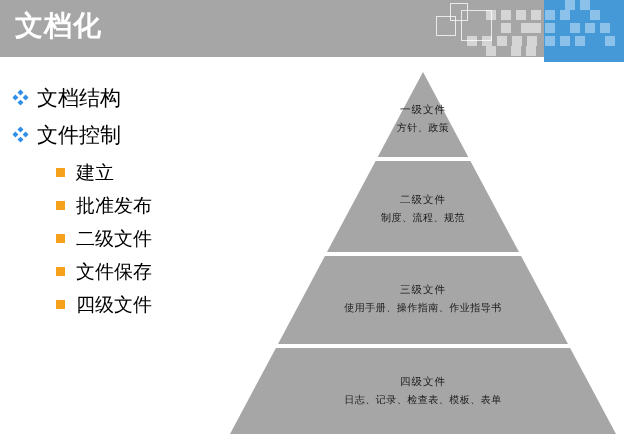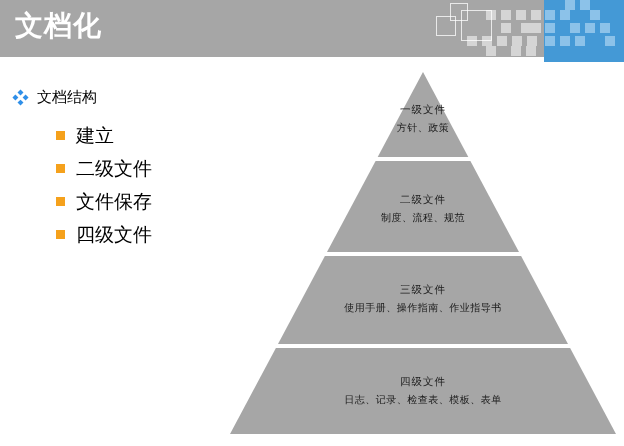--- a/index.html
+++ b/index.html
@@ -21,21 +21,21 @@
     background:var(--accent-blue,#4499d6);
   }
   .decor-sq{position:absolute;width:10px;height:10px;}
   .decor-sq.gray{background:var(--gray-square,#d5d5d5);}
   .decor-sq.blue{background:var(--light-blue-square,#8cc2e9);}
   .decor-outline{
     position:absolute;border:1.5px solid rgba(255,255,255,0.75);background:transparent;
   }
   
   .outline{position:absolute;left:12px;top:79px;width:250px;color:var(--body-text,#000);}
-  .main-item{display:flex;align-items:center;height:37px;gap:8px;font-size:15px;}
+  .main-item{display:flex;align-items:center;height:37px;gap:8px;font-size:21px;}
   .diamond-bullet{display:inline-flex;width:17px;height:17px;flex:0 0 17px;}
   .sub-list{list-style:none;margin:3px 0 0 0;padding:0 0 0 44px;}
   .sub-list li{display:flex;align-items:center;height:33px;gap:11px;font-size:19px;}
   .sq-bullet{display:inline-block;width:9px;height:9px;flex:0 0 9px;
     background:var(--bullet-orange,#f5a11c);}
   
   .pyramid-svg{position:absolute;left:0;top:0;width:624px;height:446px;}
   .pyramid-svg polygon{fill:var(--pyramid-gray,#a6a6a6);}
   .pyr-title{font-size:10.5px;letter-spacing:1px;fill:#1a1a1a;
     font-family:"Liberation Sans","DejaVu Sans",sans-serif;}
@@ -94,24 +94,41 @@
           <g fill="var(--bullet-blue,#2f8fe8)">
             <polygon points="10,0.5 13.5,4 10,7.5 6.5,4"></polygon>
             <polygon points="4,6.5 7.5,10 4,13.5 0.5,10"></polygon>
             <polygon points="16,6.5 19.5,10 16,13.5 12.5,10"></polygon>
             <polygon points="10,12.5 13.5,16 10,19.5 6.5,16"></polygon>
           </g>
         </svg>
       </span>
       <span>文档结构</span>
     </div>
+    <div class="main-item">
+      <span class="diamond-bullet">
+        <svg viewBox="0 0 20 20" width="17" height="17">
+          <g fill="var(--bullet-blue,#2f8fe8)">
+            <polygon points="10,0.5 13.5,4 10,7.5 6.5,4"></polygon>
+            <polygon points="4,6.5 7.5,10 4,13.5 0.5,10"></polygon>
+            <polygon points="16,6.5 19.5,10 16,13.5 12.5,10"></polygon>
+            <polygon points="10,12.5 13.5,16 10,19.5 6.5,16"></polygon>
+          </g>
+        </svg>
+      </span>
+      <span>文件控制</span>
+    </div>
     <ul class="sub-list">
       <li>
         <span class="sq-bullet"></span>
         <span>建立</span>
+      </li>
+      <li>
+        <span class="sq-bullet"></span>
+        <span>批准发布</span>
       </li>
       <li>
         <span class="sq-bullet"></span>
         <span>二级文件</span>
       </li>
       <li>
         <span class="sq-bullet"></span>
         <span>文件保存</span>
       </li>
       <li>

